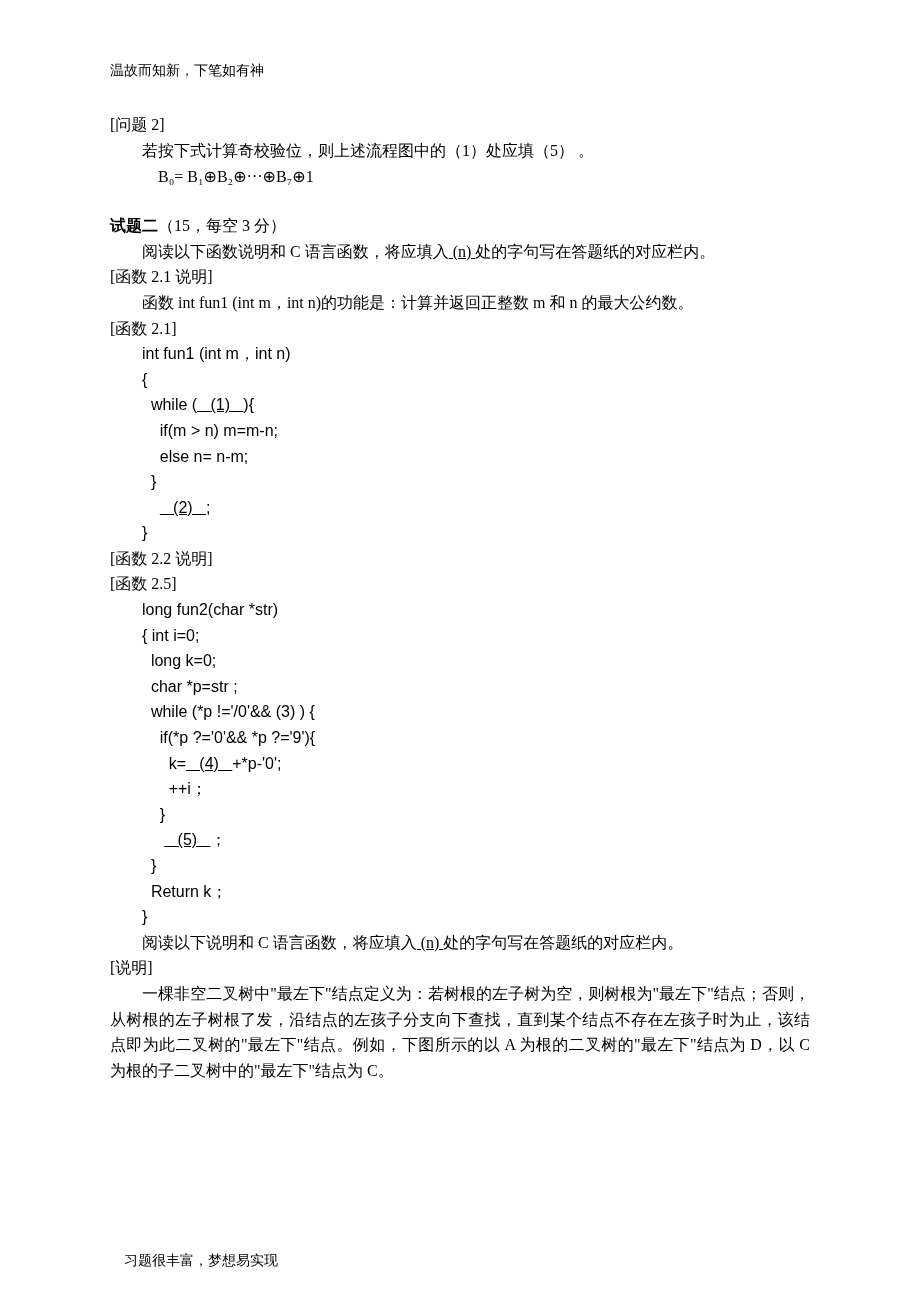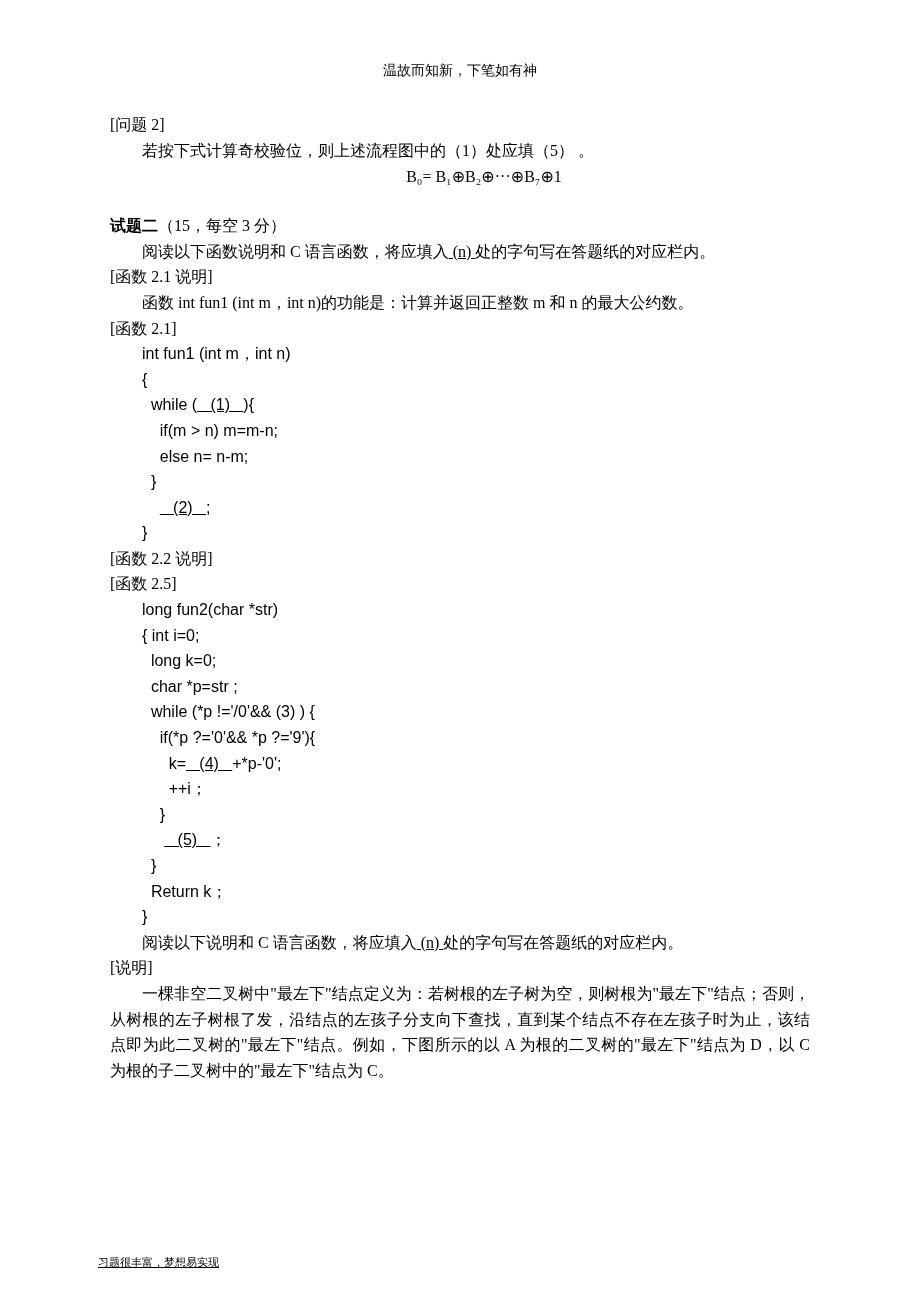--- a/index.html
+++ b/index.html
@@ -11,49 +11,48 @@
     line-height: 1.6;
   }
   .page {
     width: 920px;
     min-height: 1302px;
     padding: 60px 110px 40px 110px;
     box-sizing: border-box;
     position: relative;
   }
   .header-text {
-    text-align: center;
+    text-align: left;
     font-size: 14px;
     margin-bottom: 30px;
   }
   .footer-text {
     position: absolute;
     bottom: 30px;
-    left: 98px;
-    font-size: 11px;
-    text-decoration: underline;
+    left: 124px;
+    font-size: 14px;
   }
   .para {
     margin: 0;
     text-indent: 2em;
   }
   .para-noindent {
     margin: 0;
     text-indent: 0;
   }
   .code-block {
     margin-left: 2em;
     white-space: pre;
     font-family: Liberation Sans, sans-serif;
     line-height: 1.6;
   }
   .blank {
     text-decoration: underline;
   }
-  .indent2 { padding-left: 3em; text-align: center; }
+  .indent2 { padding-left: 3em; }
   .gap-top { margin-top: 24px; }
 </style>
 </head>
 <body>
 
 <div class="page">
   <div class="header-text">温故而知新，下笔如有神</div>
 
   <p class="para-noindent">[问题 2]</p>
   <p class="para">若按下式计算奇校验位，则上述流程图中的（1）处应填（5）  。</p>

